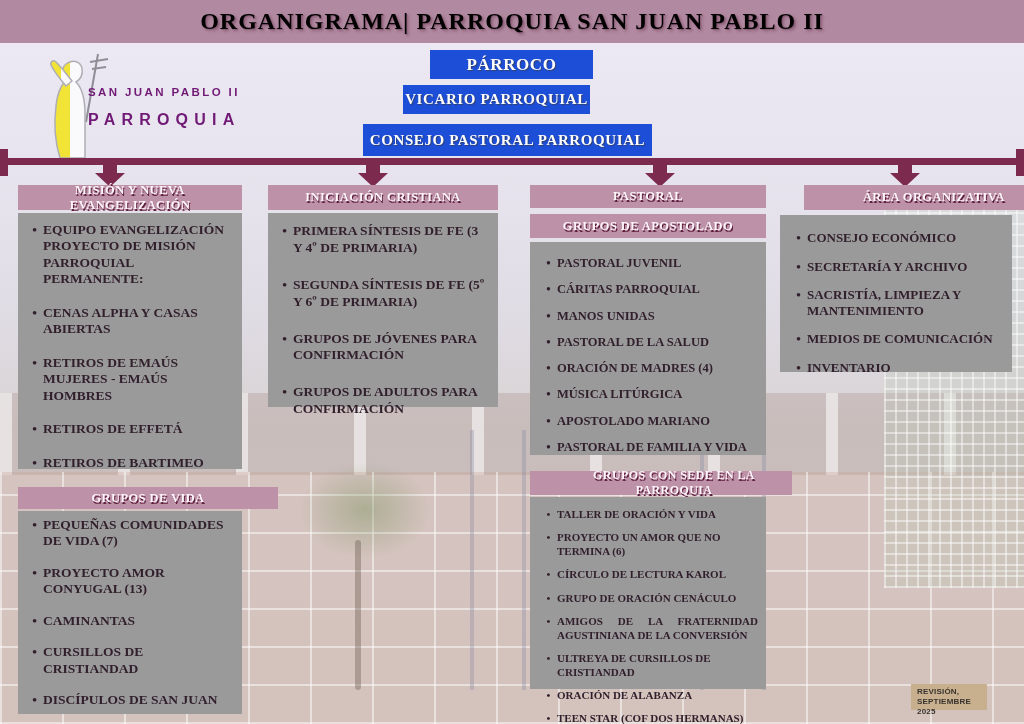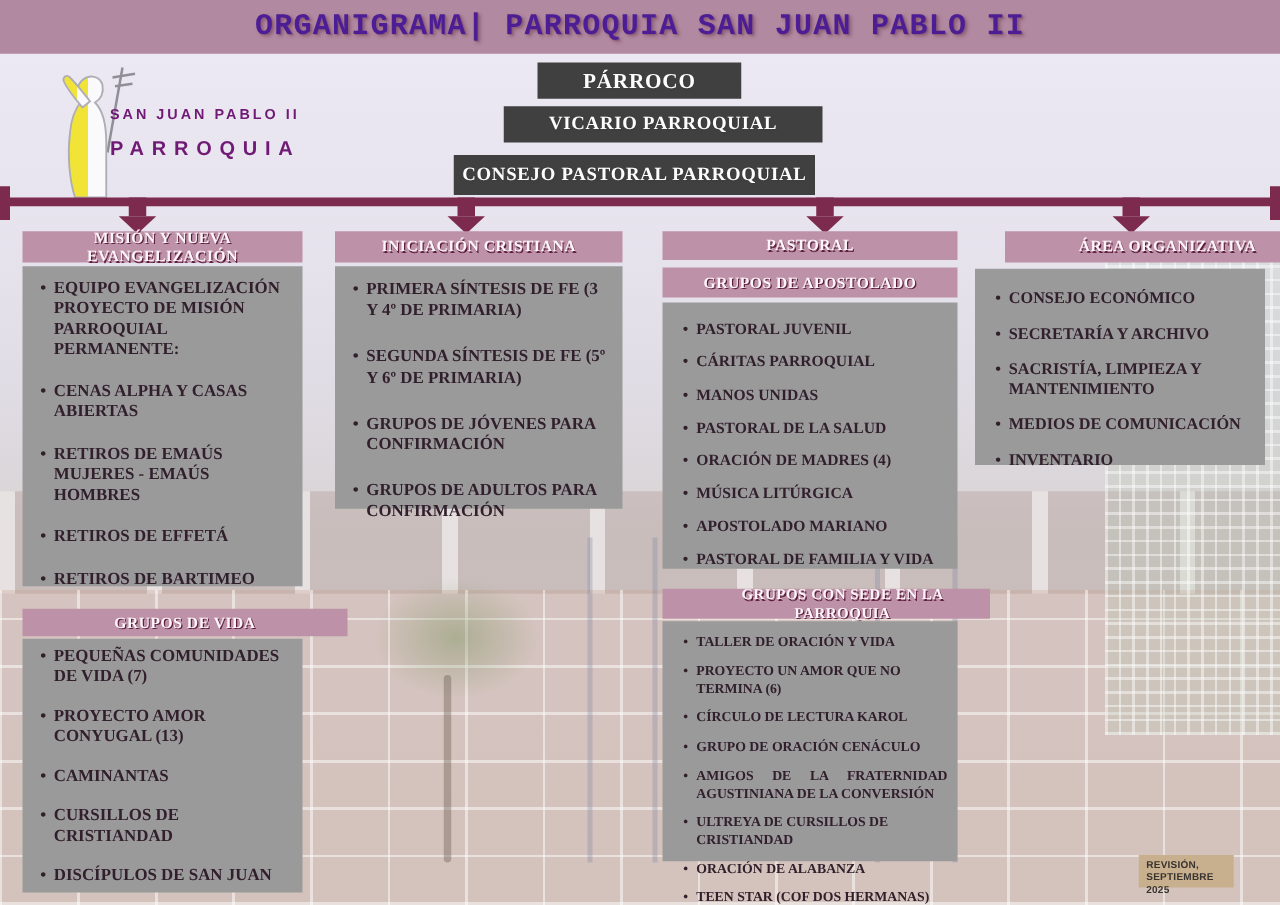--- a/index.html
+++ b/index.html
@@ -24,36 +24,36 @@
   .bg-glass.right{right:0;width:140px;top:188px;height:400px;}
   .bg-tree-foliage{position:absolute;left:300px;top:462px;width:130px;height:96px;border-radius:50%;
     background:radial-gradient(closest-side,rgba(108,138,78,.38),rgba(108,138,78,0));}
   .bg-tree-trunk{position:absolute;left:355px;top:540px;width:6px;height:150px;
     background:rgba(92,76,66,.35);border-radius:3px;}
   .bg-post{position:absolute;top:430px;width:4px;height:260px;background:rgba(128,134,162,.32);}
 
   
   .topbar{position:absolute;left:0;top:0;width:1024px;height:43px;background:#b189a0;}
   .topbar .title{position:absolute;left:0;right:0;top:0;line-height:43px;text-align:center;
-    color:#4c1d95;font-size:24px;font-weight:bold;letter-spacing:1px;
-    text-shadow:1px 1px 0 #8c5f79,2px 2px 3px rgba(90,40,65,.45);font-family:Liberation Mono, monospace;}
+    color:#000000;font-size:24px;font-weight:bold;letter-spacing:1px;
+    text-shadow:1px 1px 0 #8c5f79,2px 2px 3px rgba(90,40,65,.45);}
 
   
   .logo{position:absolute;left:36px;top:48px;width:215px;height:112px;}
   .logo svg{position:absolute;left:0;top:2px;}
   .logo-text{position:absolute;left:52px;top:38px;color:#701a75;
     font-family:"Liberation Sans",sans-serif;font-weight:bold;}
   .logo-text .l1{font-size:11.5px;letter-spacing:2.4px;white-space:nowrap;}
   .logo-text .l2{font-size:16px;letter-spacing:6.2px;white-space:nowrap;margin-top:13px;}
 
   
-  .hbox{position:absolute;background:#404040;color:#fdfdfd;text-align:center;
+  .hbox{position:absolute;background:#1d4ed8;color:#fdfdfd;text-align:center;
     font-weight:bold;letter-spacing:.6px;text-shadow:1px 1px 1px rgba(60,60,60,.7);}
   .hbox.b0{left:430px;top:50px;width:163px;height:29px;line-height:29px;font-size:17px;}
-  .hbox.b1{left:403px;top:85px;width:255px;height:29px;line-height:29px;font-size:15px;}
+  .hbox.b1{left:403px;top:85px;width:187px;height:29px;line-height:29px;font-size:15px;}
   .hbox.b2{left:363px;top:124px;width:289px;height:32px;line-height:32px;font-size:15px;}
 
   
   .hline{position:absolute;left:0;top:158px;width:1024px;height:7px;background:#7c2b4e;}
   .endcap{position:absolute;top:149px;width:8px;height:27px;background:#7c2b4e;}
   .endcap.left{left:0;} .endcap.right{right:0;}
   .arrow{position:absolute;top:158px;width:30px;height:28px;}
   .arrow .stem{position:absolute;left:8px;top:0;width:14px;height:15px;background:#7c2b4e;}
   .arrow .head{position:absolute;left:0;top:15px;width:0;height:0;
     border-left:15px solid transparent;border-right:15px solid transparent;border-top:14px solid #7c2b4e;}

